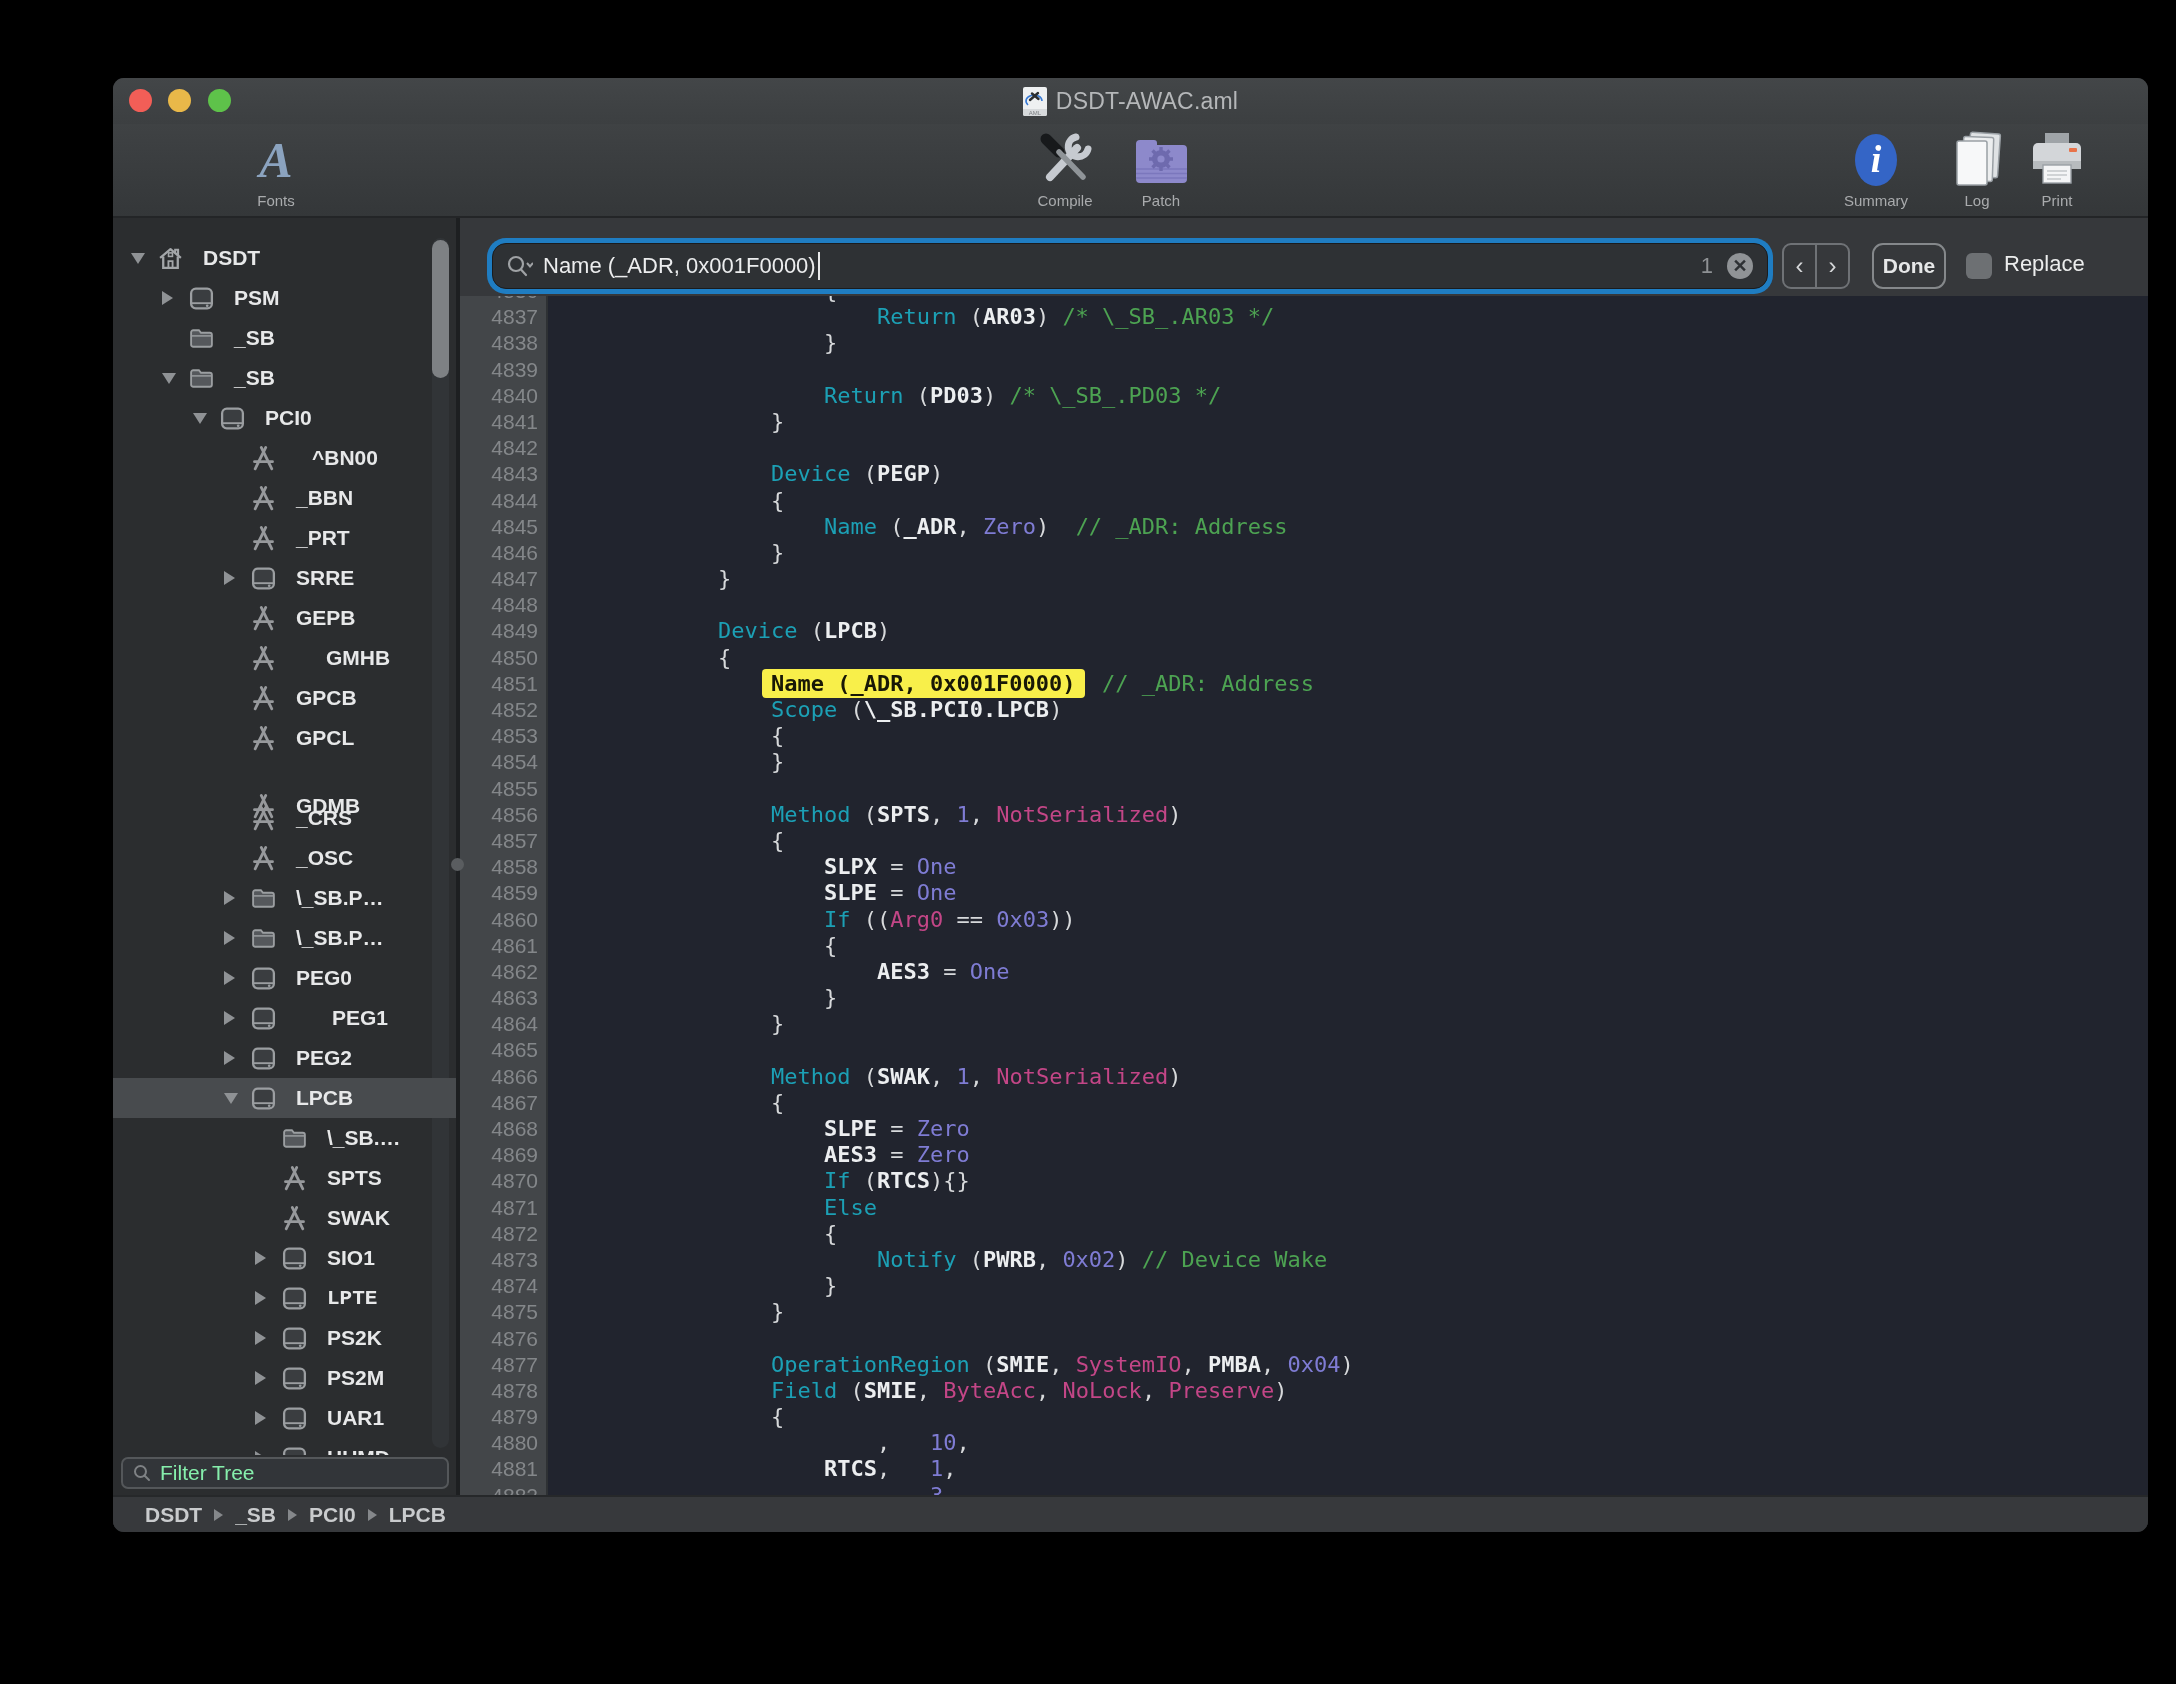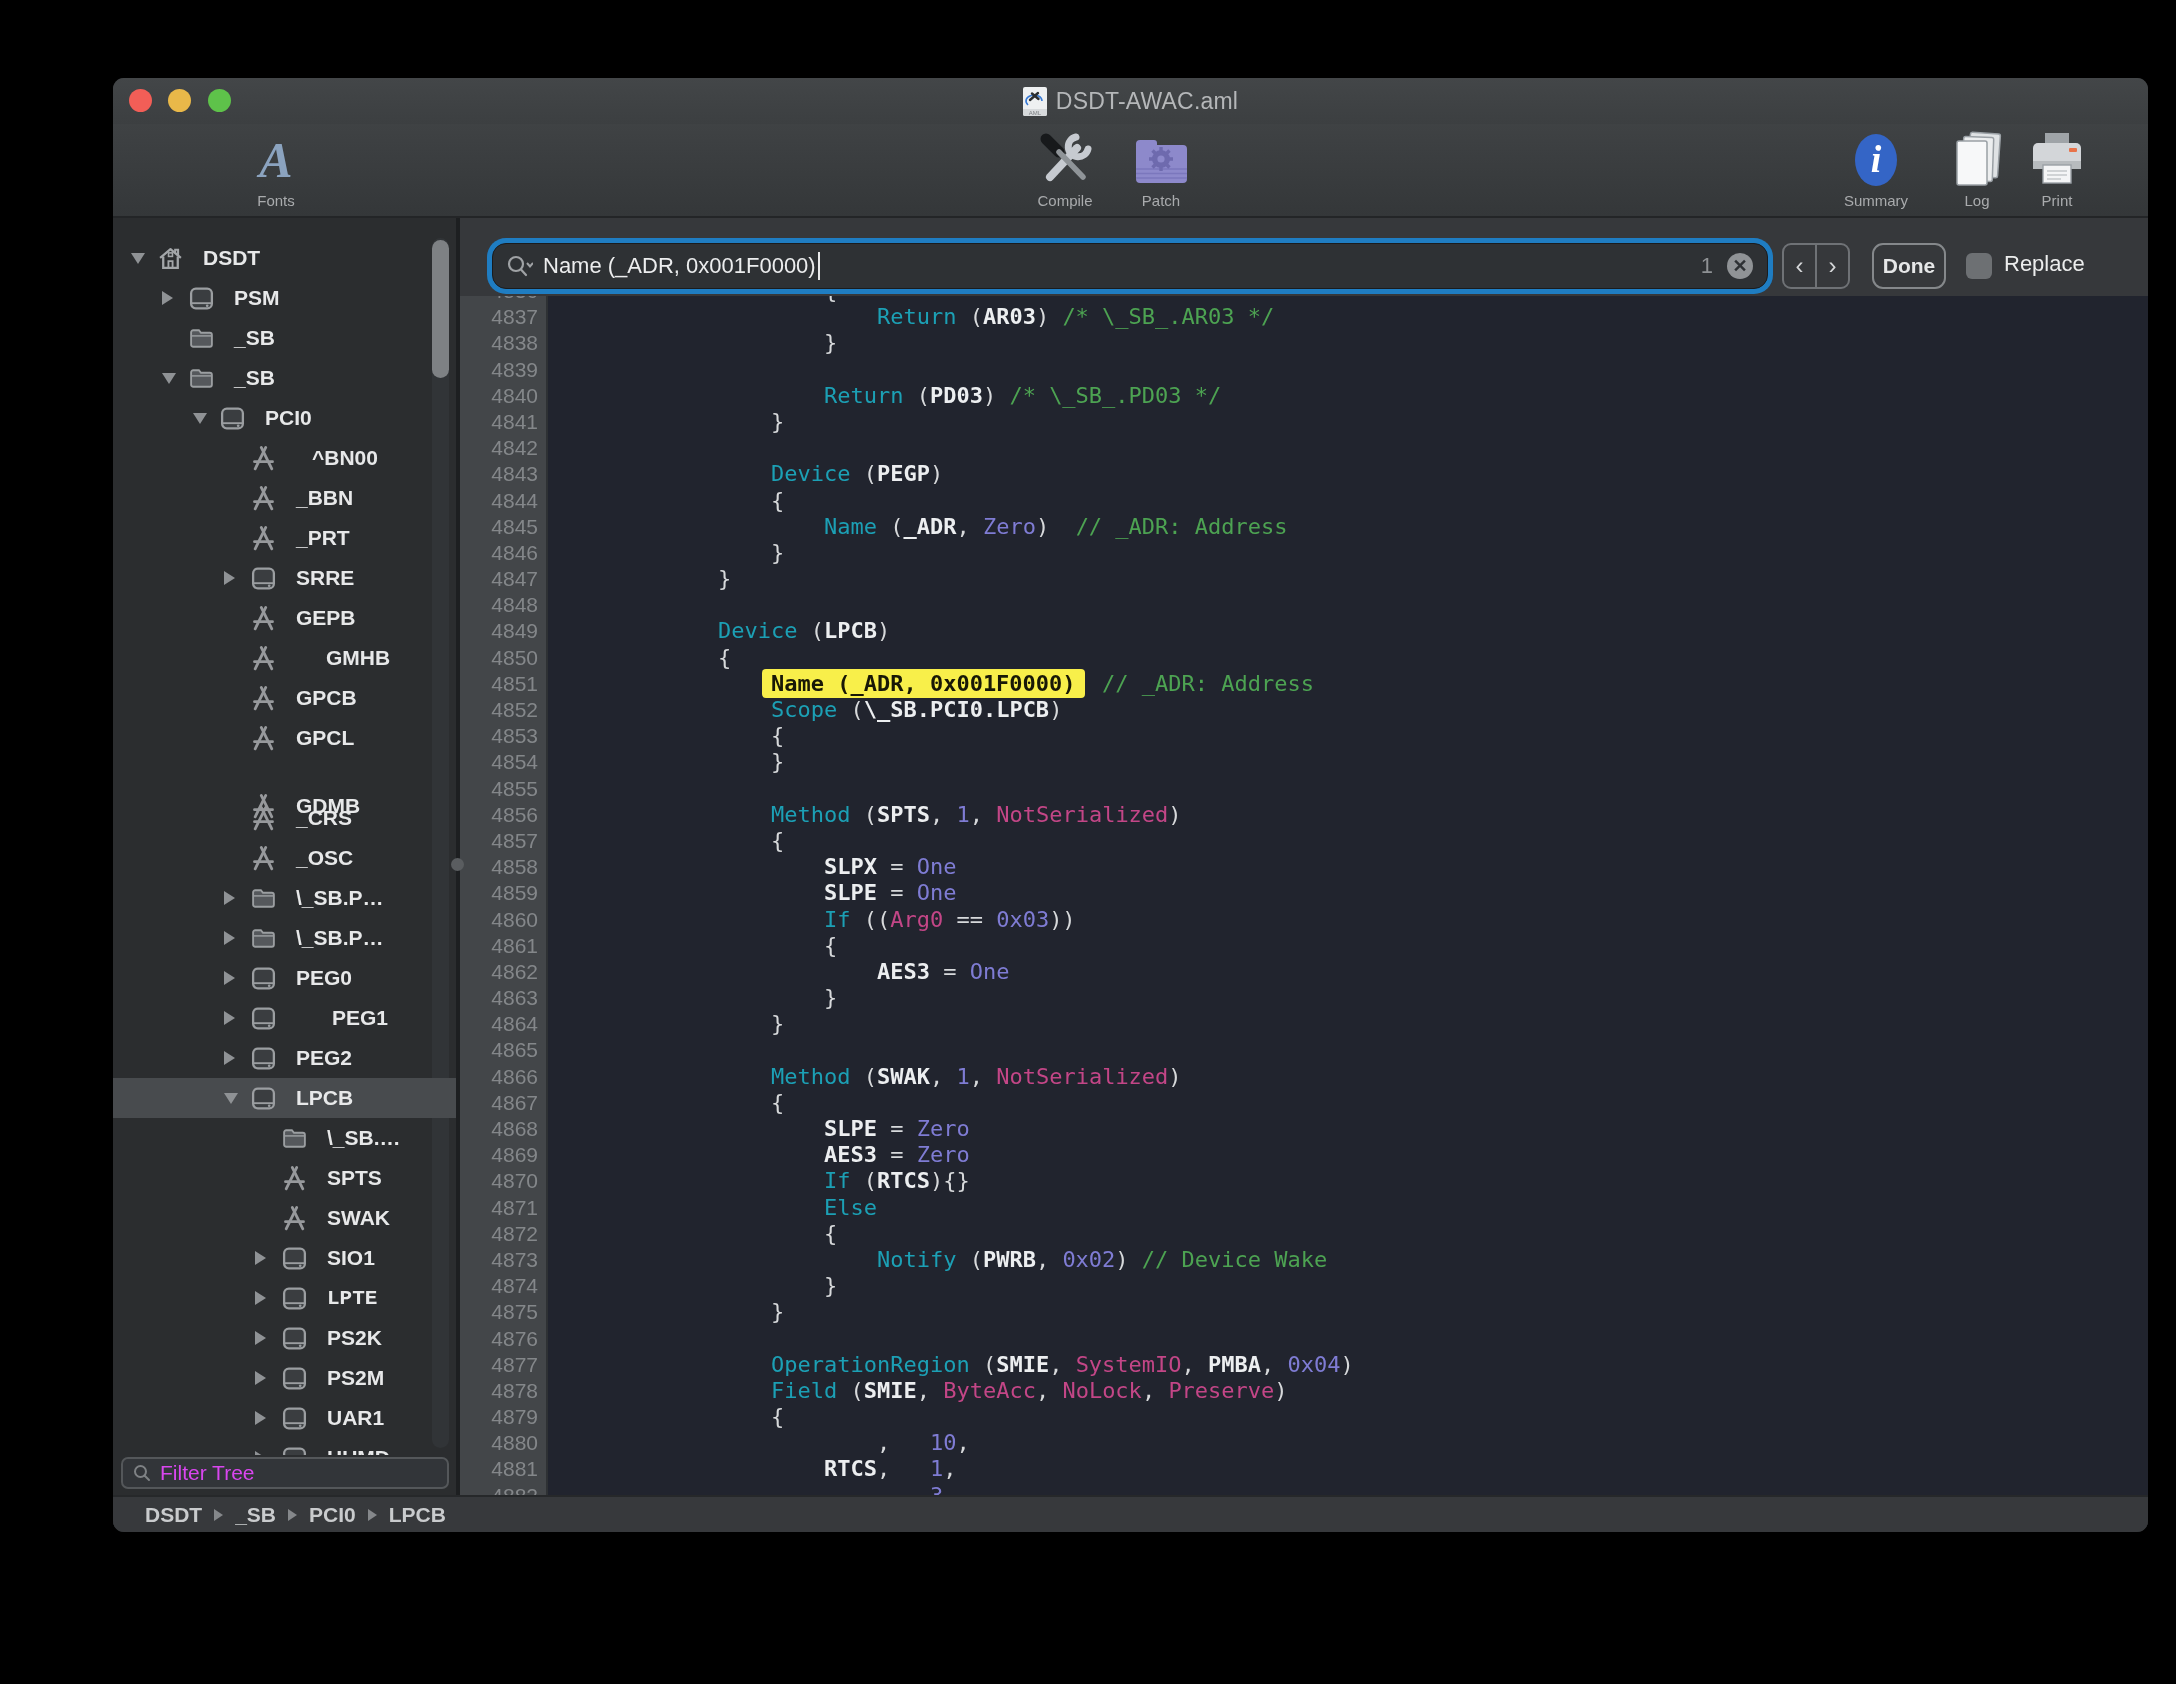--- a/index.html
+++ b/index.html
@@ -45,21 +45,21 @@
   .tri { position:absolute; width:0; height:0; }
   .tri.collapsed { border-top:7px solid transparent; border-bottom:7px solid transparent; border-left:11px solid #8f9295; }
   .tri.expanded  { border-left:7px solid transparent; border-right:7px solid transparent; border-top:11px solid #8f9295; }
   .ticon { position:absolute; width:27px; height:27px; }
   .tlabel { position:absolute; color:#e7e8e9; font-size:21px; font-weight:600; white-space:nowrap; }
   #side-scrollthumb { position:absolute; left:319px; top:22px; width:17px; height:138px; border-radius:9px; background:#7e8184; }
   #side-scrolltrack { position:absolute; left:319px; top:20px; width:17px; height:1210px; border-radius:9px; background:#313437; }
 
   #filter-field { position:absolute; left:8px; top:1239px; width:328px; height:32px; border-radius:7px;
     background:#323539; border:2px solid #54575a; display:flex; align-items:center; padding:0 10px; gap:9px; }
-  #filter-placeholder { color:#d946ef; font-size:21px; }
+  #filter-placeholder { color:#86efac; font-size:21px; }
 
   
   #breadcrumb-bar { position:absolute; left:0; top:1417px; width:100%; height:37px; background:#37393c;
     border-top:2px solid #26282a; display:flex; align-items:center; padding-left:32px; gap:12px; }
   .crumb { color:#c9cbcd; font-size:21px; font-weight:600; }
   .crumb-sep { width:0; height:0; border-top:6px solid transparent; border-bottom:6px solid transparent; border-left:9px solid #85888b; }
 
   
   #editor { position:relative; flex:1; height:100%; background:#36383b; overflow:hidden; }
   #search-row { position:absolute; left:0; top:0; width:100%; height:78px; background:#36383b; }

